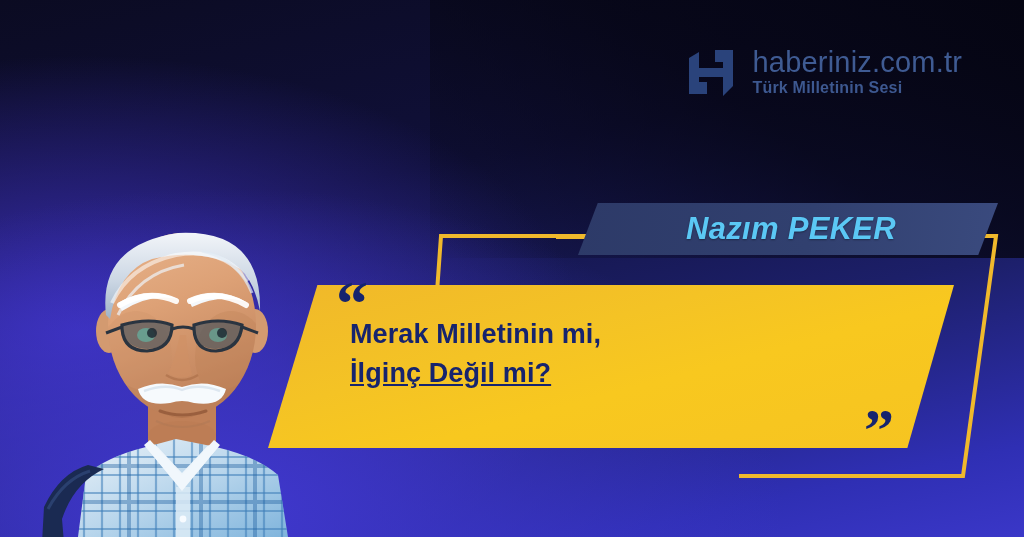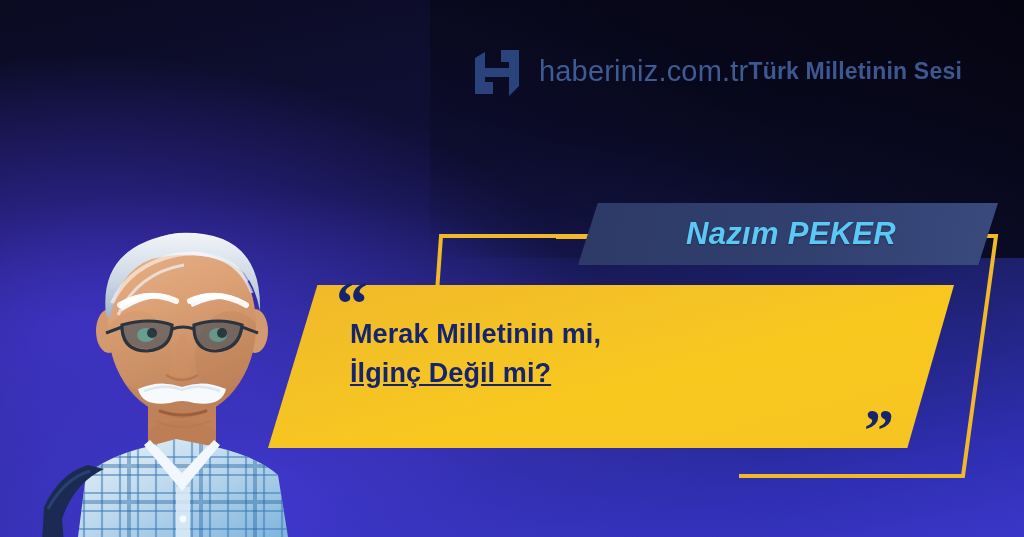--- a/index.html
+++ b/index.html
@@ -44,21 +44,21 @@
     width:310px; height:330px;
   }
 
   
   .frame-outline { position:absolute; left:0; top:0; width:1024px; height:537px; pointer-events:none; }
 
   
   .name-banner {
     position:absolute;
     left:578px; top:203px;
-    width:420px; height:62px;
+    width:420px; height:52px;
     background:linear-gradient(100deg, #2d3a68 0%, #31406f 55%, #3a4a7e 100%);
     clip-path:polygon(4.7% 0%, 100% 0%, 95.3% 100%, 0% 100%);
     display:flex; align-items:center; justify-content:center;
   }
   .name-text {
     font-size:31px; font-weight:bold; font-style:italic;
     color:#5bc8f5;
     letter-spacing:0.3px;
     padding-left:6px;
     text-shadow:0 1px 2px rgba(0,0,0,0.35);
@@ -101,27 +101,27 @@
   }
   .quote-text .l2 { display:block;text-decoration:underline; }
 
   
   .brand {
     position:absolute;
     right:62px; top:44px;
     display:flex; align-items:center; gap:16px;
   }
   .brand-logo { width:52px; height:56px; flex:0 0 auto; opacity:.9; }
-  .brand-txt { display:flex; flex-direction:row;align-items:center; }
+  .brand-txt { display:flex; flex-direction:column; }
   .brand-name {
     font-size:29px; color:#3f5b93; line-height:1.08;
     letter-spacing:0.2px;
   }
   .brand-slogan {
-    font-size:23px; font-weight:bold; color:#3d5890;
+    font-size:16px; font-weight:bold; color:#3d5890;
     line-height:1.2; letter-spacing:0.2px;
   }
 </style>
 </head>
 <body>
 
 <div id="stage">
 
   <div class="bg"></div>
   <div class="bg-dark-tr"></div>

